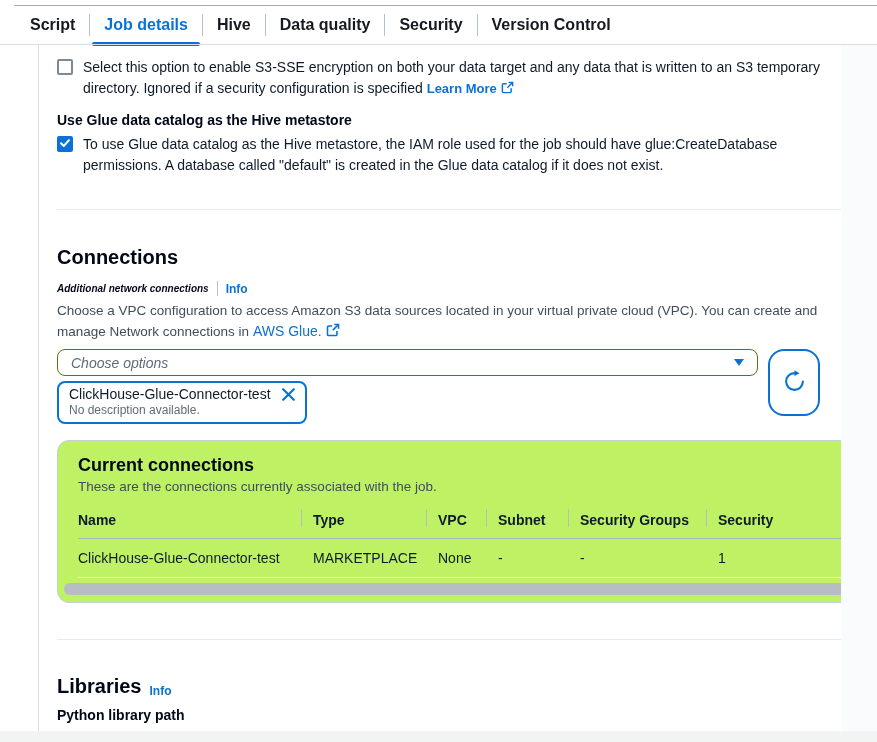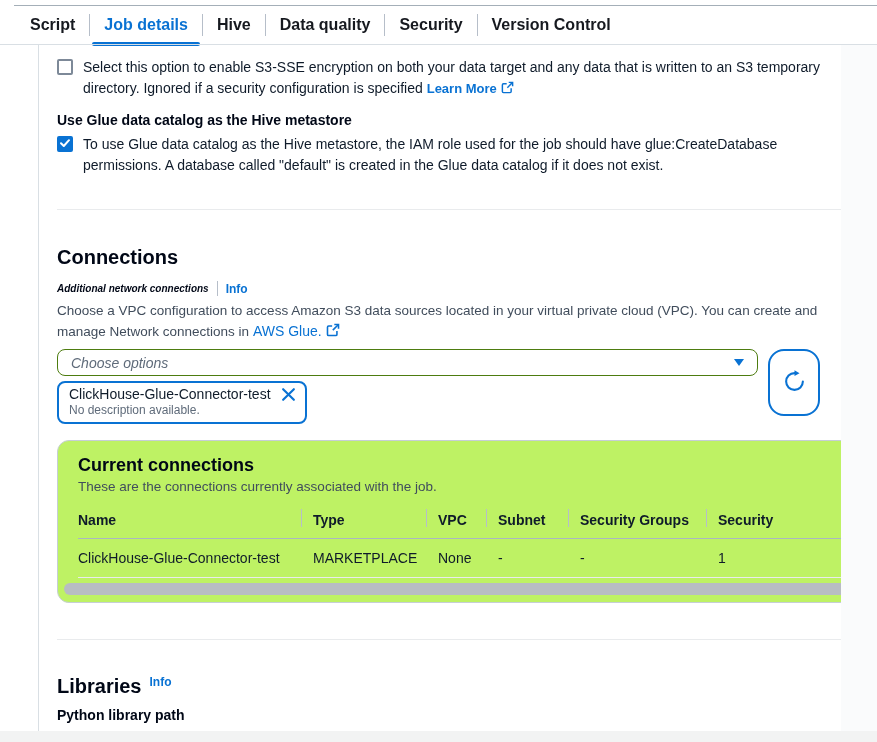--- a/index.html
+++ b/index.html
@@ -88,21 +88,21 @@
     content:''; position:absolute; left:0; top:2px; width:1px; height:18px; background:#b6bec9;
   }
   .conn-table td {
     font-size:14px; color:#0f1b2a; padding:11px 4px 11px 12px; border-bottom:1px solid #e9ebed;
   }
   .conn-table td:first-child { padding-left:0; }
   .col-name{width:223px}.col-type{width:125px}.col-vpc{width:60px}.col-subnet{width:82px}.col-sg{width:138px}.col-ver{width:auto}
   .scroll-track { margin:5px -14px 2px; height:12px; }
   .scroll-thumb { height:12px; width:100%; background:#b8bdc3; border-radius:6px; cursor:pointer; }
   
-  .lib-h2-row { display:flex; align-items:flex-start; gap:8px; margin-top:35px; }
+  .lib-h2-row { display:flex; align-items:flex-end; gap:8px; margin-top:35px; }
   .lib-field-label { font-size:14px; font-weight:bold; color:#000716; margin-top:9px; }
 </style>
 </head>
 <body>
 
 <div class="topbar">
   <div class="tabs">
     <div class="tab">Script</div>
     <div class="tab-sep"></div>
     <div class="tab active">Job details</div>

